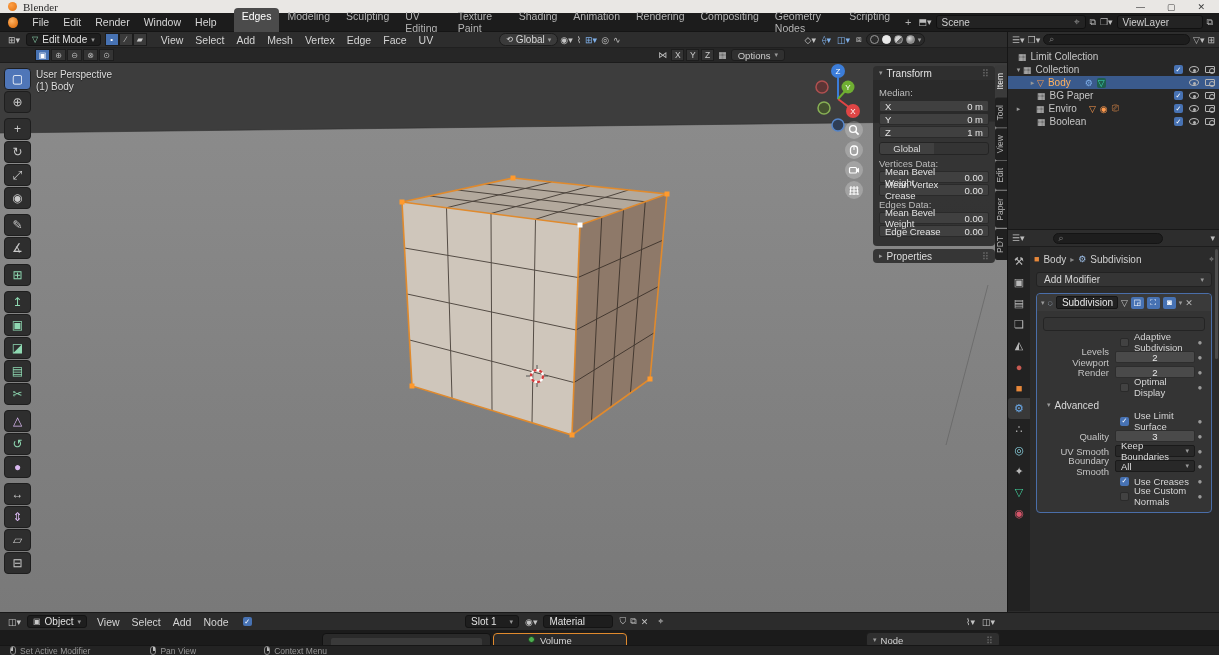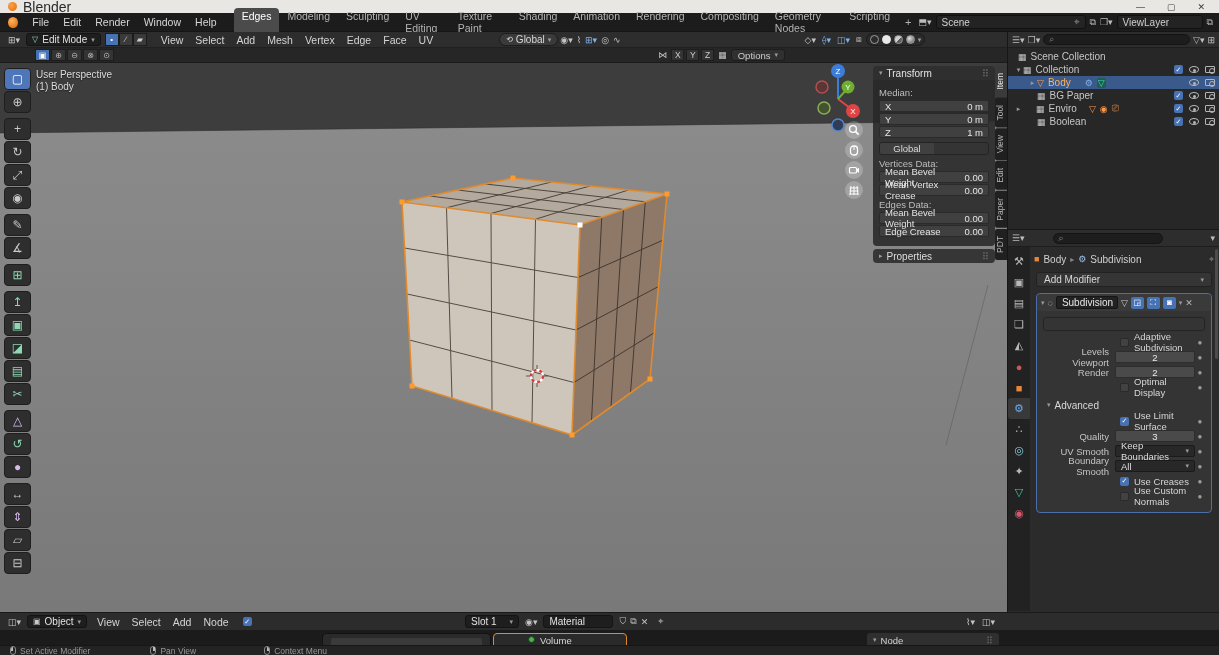--- a/index.html
+++ b/index.html
@@ -7,21 +7,21 @@
     font-family:"Liberation Sans", sans-serif; -webkit-font-smoothing:antialiased; }
   .app { position:relative; width:1219px; height:655px; }
   .abs { position:absolute; }
   .txt { color:#d2d2d2; font-size:10.5px; white-space:nowrap; }
   .row { display:flex; align-items:center; }
 
   
   .os-bar { left:0; top:0; width:1219px; height:13px; background:#e9e7e4; display:flex; align-items:center; }
   .os-logo { width:9px; height:9px; margin-left:8px; border-radius:50%;
     background:radial-gradient(circle at 35% 35%, #ff9f45, #e87d1e 70%); }
-  .os-title { font-size:14px; color:#2a2a2a; margin-left:6px; }
+  .os-title { font-size:11px; color:#2a2a2a; margin-left:6px;font-family:Liberation Serif, serif; }
   .os-ctrls { margin-left:auto; display:flex; gap:22px; margin-right:14px; color:#3a3a3a; font-size:9px; }
 
   
   .topbar { left:0; top:13px; width:1219px; height:19px; background:#1c1c1c; display:flex; align-items:center; border-bottom:1px solid #151515;}
   .b-logo { width:11px; height:11px; margin:0 7px 0 8px; border-radius:50%;
     background:radial-gradient(circle at 38% 36%, #ffb465, #e87d1e 65%); }
   .menu-item { padding:2px 7px; font-size:10.5px; color:#d6d6d6; border-radius:3px; }
   .ws-tabs { display:flex; margin-left:10px; }
   .ws-tab { padding:2px 8px; font-size:10.5px; color:#b4b4b4; border-radius:4px 4px 0 0; }
   .ws-tab.active { background:#4b4b4b; color:#ffffff; border-radius:4px; }
@@ -457,21 +457,21 @@
       <span class="mini-ic">❒▾</span>
       <div class="search">
           <span>⌕</span>
         </div>
       <span class="mini-ic">▽▾</span>
       <span class="mini-ic">⊞</span>
     </div>
     <div class="ol-body">
       <div class="ol-row" style="padding-left:10px;">
         <span class="ol-ic">▦</span>
-        <span>Scene Collection</span>
+        <span>Limit Collection</span>
       </div>
       <div class="ol-row" style="padding-left:6px;">
         <span class="ol-car">▾</span>
         <span class="ol-ic">▦</span>
         <span>Collection</span>
         <div class="ol-toggles">
           <div class="cb">✓</div>
           <div class="mini-eye"></div>
           <div class="mini-cam"></div>
         </div>

